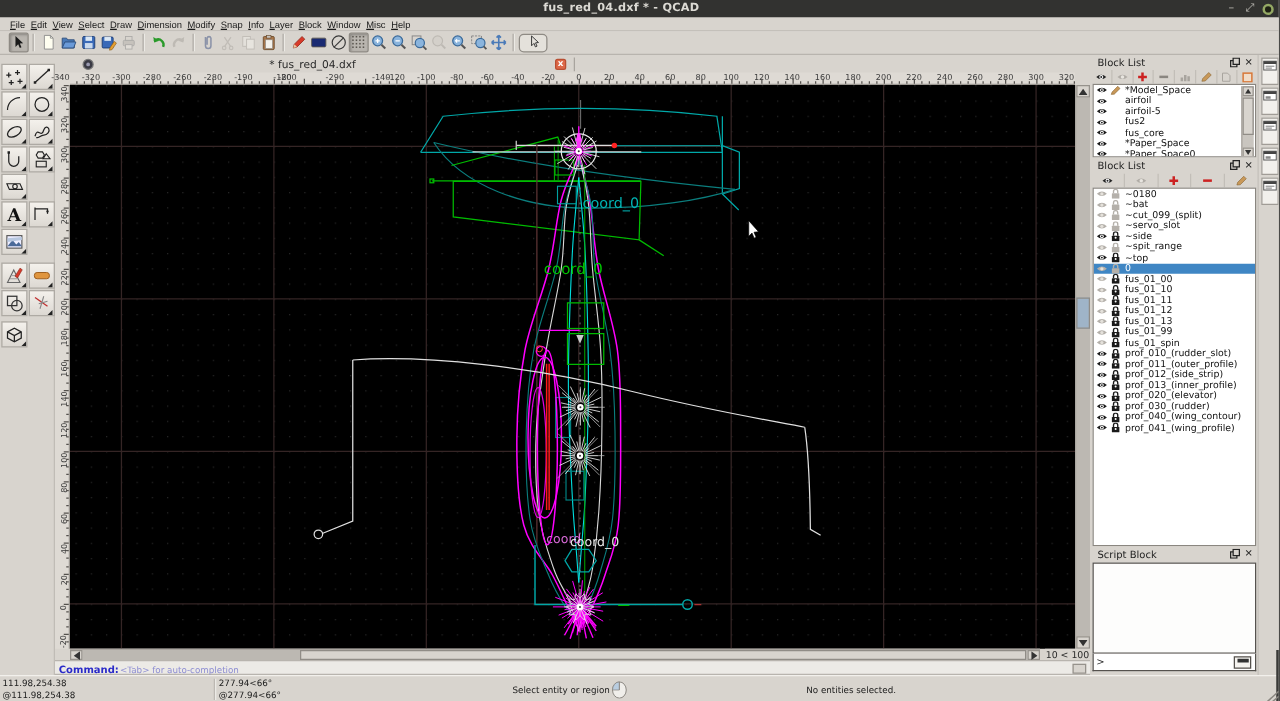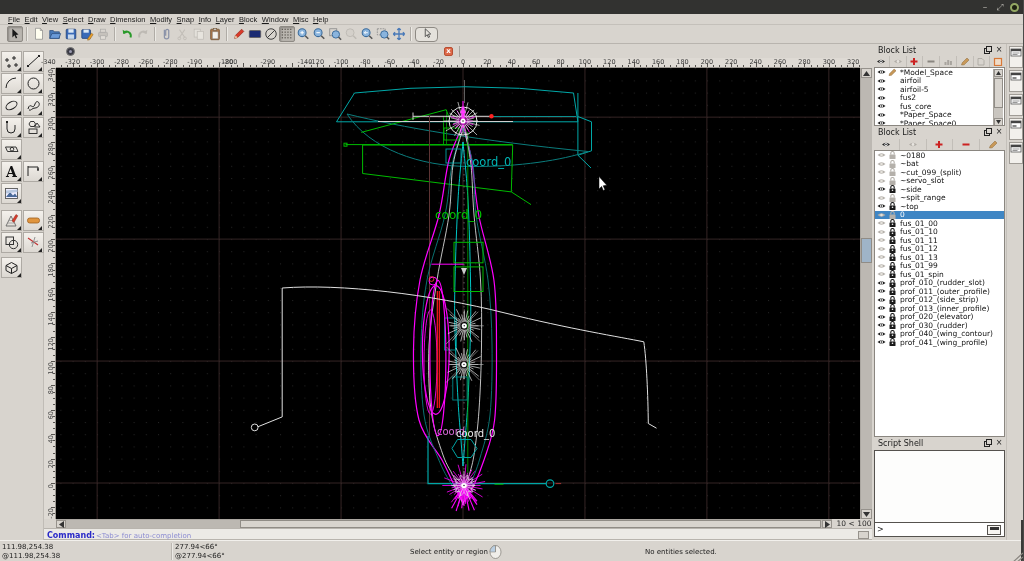--- a/index.html
+++ b/index.html
@@ -92,20 +92,21 @@
 
   
   #edgestrip { left:1006px; top:44px; width:18px; height:496px; background:#d8d4ce; border-left:1px solid #c4c0ba; }
   .edge-btn { position:absolute; left:2px; width:14px; height:22px; background:#f2f0ec; border:1px solid #a09c96; }
   #resize-grip { left:1010px; top:549px; width:14px; height:12px; }
 </style>
 </head>
 <body>
 
 <div id="titlebar" class="abs">
+  <div id="title-text" class="abs">fus_red_04.dxf * - QCAD</div>
   <div class="winbtn abs" style="left:979px;">–</div>
   <div class="winbtn abs" style="left:994px;">⤢</div>
   <div class="abs" style="left:1010px;top:2.5px;width:9px;height:9px;border-radius:50%;background:#1e2013;border:2px solid #94a864;"></div>
 </div>
 
 <div id="menubar" class="abs">
     <div class="menu-item"><b>F</b>ile</div>
     <div class="menu-item"><b>E</b>dit</div>
     <div class="menu-item"><b>V</b>iew</div>
     <div class="menu-item"><b>S</b>elect</div>
@@ -290,20 +291,21 @@
     <div class="tb-sep"></div>
     <div class="tb-btn outlined">
       <svg width="14" height="14" viewBox="0 0 16 16">
         <path d="M6,2 L6,11 L8.2,8.8 L9.5,12 L11,11.3 L9.6,8.3 L12.3,8 Z" fill="none" stroke="#3a3a3a" stroke-width="0.9"></path>
       </svg>
     </div>
   </div>
 
 <div id="tabrow" class="abs">
   <div id="tab-icon" class="abs"></div>
+  <div id="tab-title" class="abs">* fus_red_04.dxf</div>
   <div id="tab-close" class="abs">x</div>
   <div id="tab-sep" class="abs"></div>
 </div>
 
 <div id="toolpanel" class="abs">
     <div class="tool-btn" style="left: 1px; top: -7px;"><svg width="17" height="17" viewBox="0 0 17 17" style="margin:1px">
         <path d="M4,5 L4,9 M2,7 L6,7 M11,3 L11,7 M9,5 L13,5 M6,11 L6,15 M4,13 L8,13 M13,10 L13,14 M11,12 L15,12" stroke="#222" stroke-width="1" fill="none"></path>
       </svg><span class="corner"></span></div>
     <div class="tool-btn" style="left: 22.5px; top: -7px;"><svg width="17" height="17" viewBox="0 0 17 17" style="margin:1px">
         <line x1="3" y1="13" x2="14" y2="3" stroke="#222" stroke-width="1"></line>
@@ -1524,21 +1526,21 @@
           <rect x="1.5" y="3.5" width="6" height="4.5" rx="0.5" fill="#1a1a1a"></rect>
           <path d="M2.8,3.5 L2.8,2.2 A1.7,1.7 0 0 1 6.2,2.2 L6.2,3.5" fill="none" stroke="#1a1a1a" stroke-width="1.1"></path>
           <circle cx="4.5" cy="5.2" r="0.8" fill="#fff"></circle>
         </svg>
       </span>
       <span class="row-label">prof_041_(wing_profile)</span>
     </div>
   </div>
 
 <div class="panel-title" style="top:437px;">
-  <span class="pt-text">Script Shell</span>
+  <span class="pt-text">Script Block</span>
   <span class="pt-float"><svg width="8" height="8">
         <rect x="0.5" y="2.5" width="5" height="5" fill="none" stroke="#222" stroke-width="1"></rect>
         <rect x="2.5" y="0.5" width="5" height="5" fill="#d8d4ce" stroke="#222" stroke-width="1"></rect>
       </svg></span>
   <span class="pt-close">×</span>
 </div>
 <div id="shell-out" class="abs" style="top:450px;height:73px;"></div>
 <div id="shell-prompt-row" class="abs" style="top:523px;">
   <span id="shell-prompt">&gt;</span>
   <span id="shell-btn"></span>

